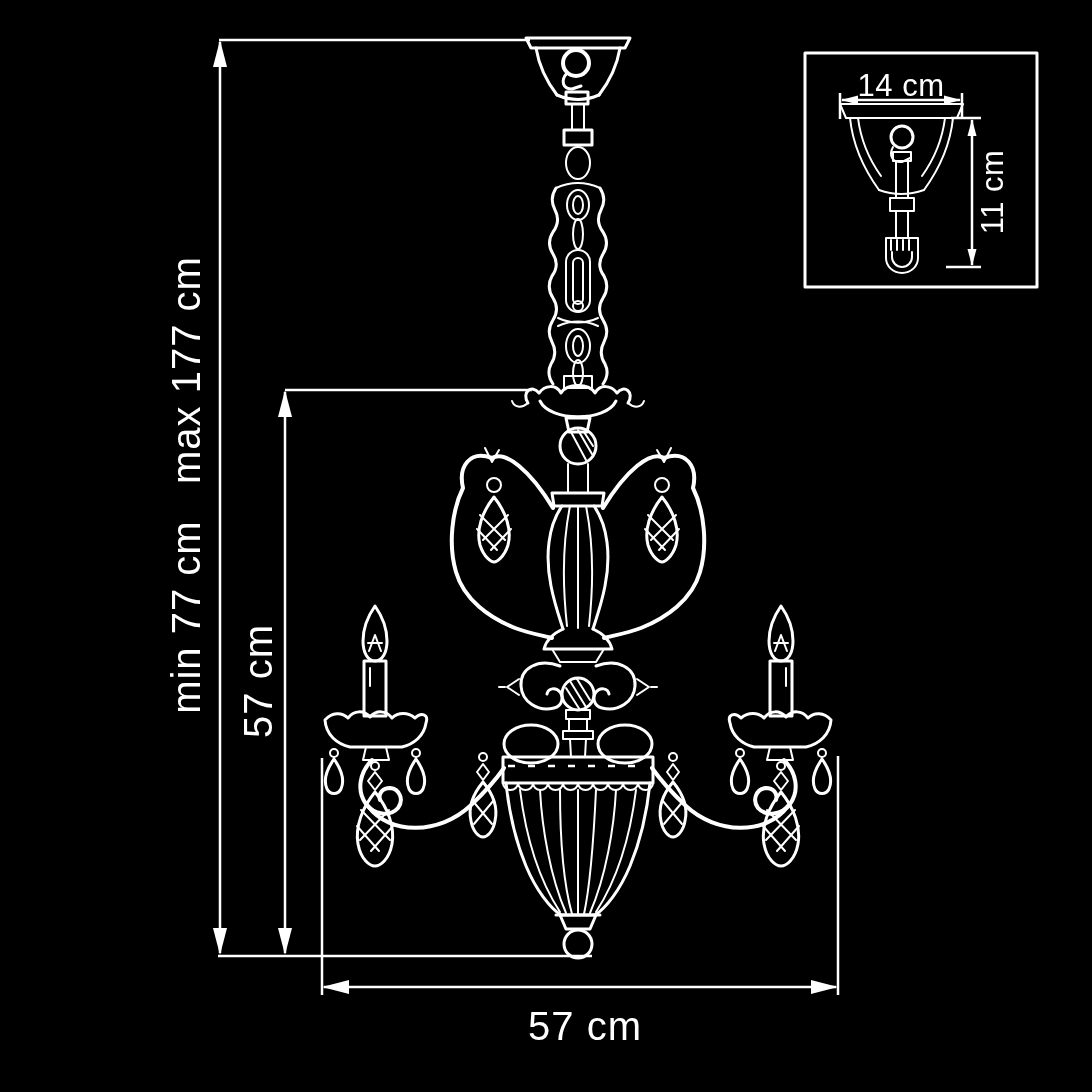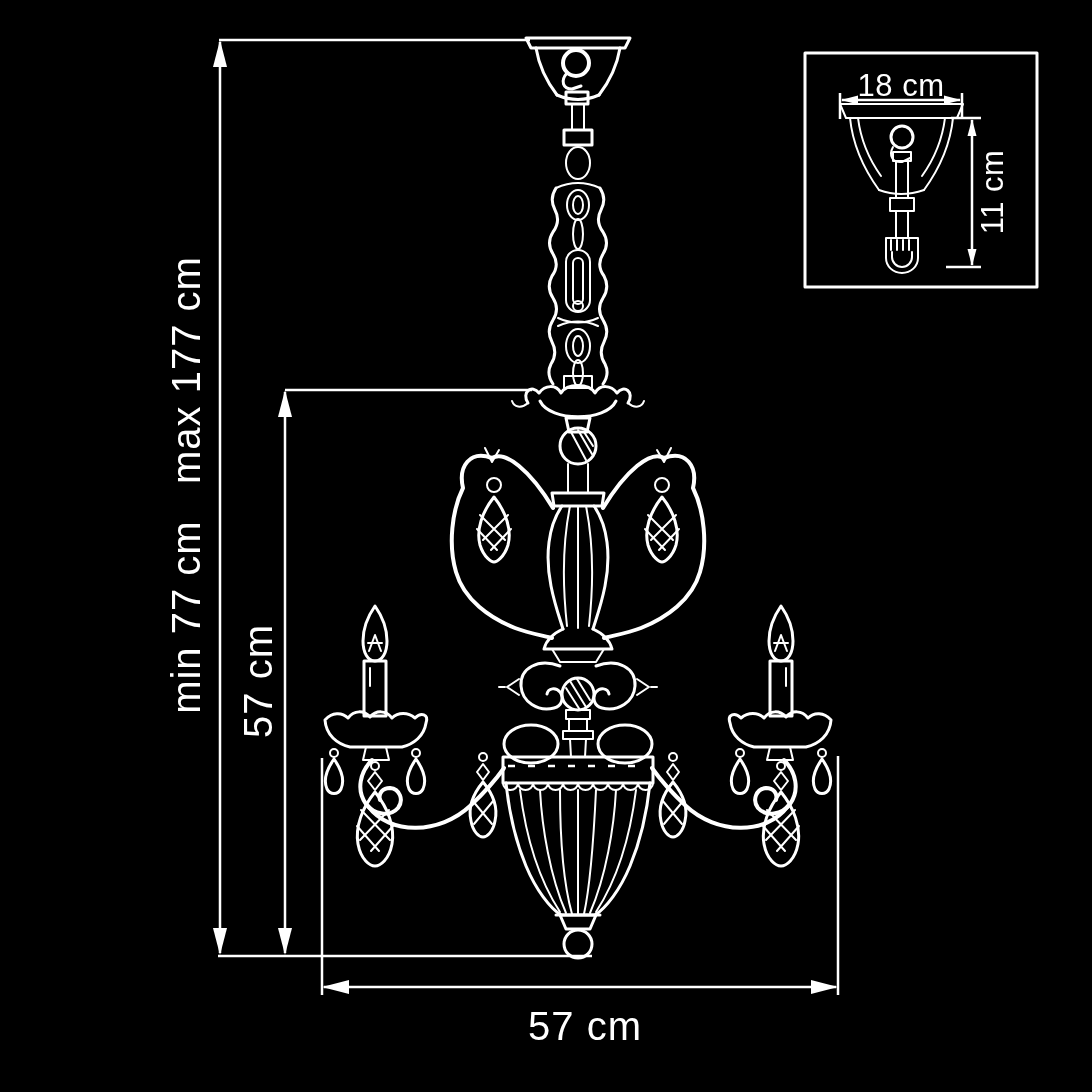--- a/index.html
+++ b/index.html
@@ -240,15 +240,15 @@
       <path class="dim" d="M972,120 V265"></path>
       <polygon class="arr" points="972,119 967.5,136 976.5,136"></polygon>
       <polygon class="arr" points="972,266 967.5,249 976.5,249"></polygon>
     </g>
   </g>
 </svg>
 
   <div class="lbl rot" style="left:186px; top:485px;">min 77 cm   max 177 cm</div>
   <div class="lbl rot" style="left:258px; top:681px;">57 cm</div>
   <div class="lbl" style="left:585px; top:1026px;">57 cm</div>
-  <div class="lbl small" style="left:901px; top:85px;">18 cm</div>
+  <div class="lbl small" style="left:901px; top:85px;">14 cm</div>
   <div class="lbl small rot" style="left:992px; top:192px;">11 cm</div>
 </div>
 
 </body></html>

